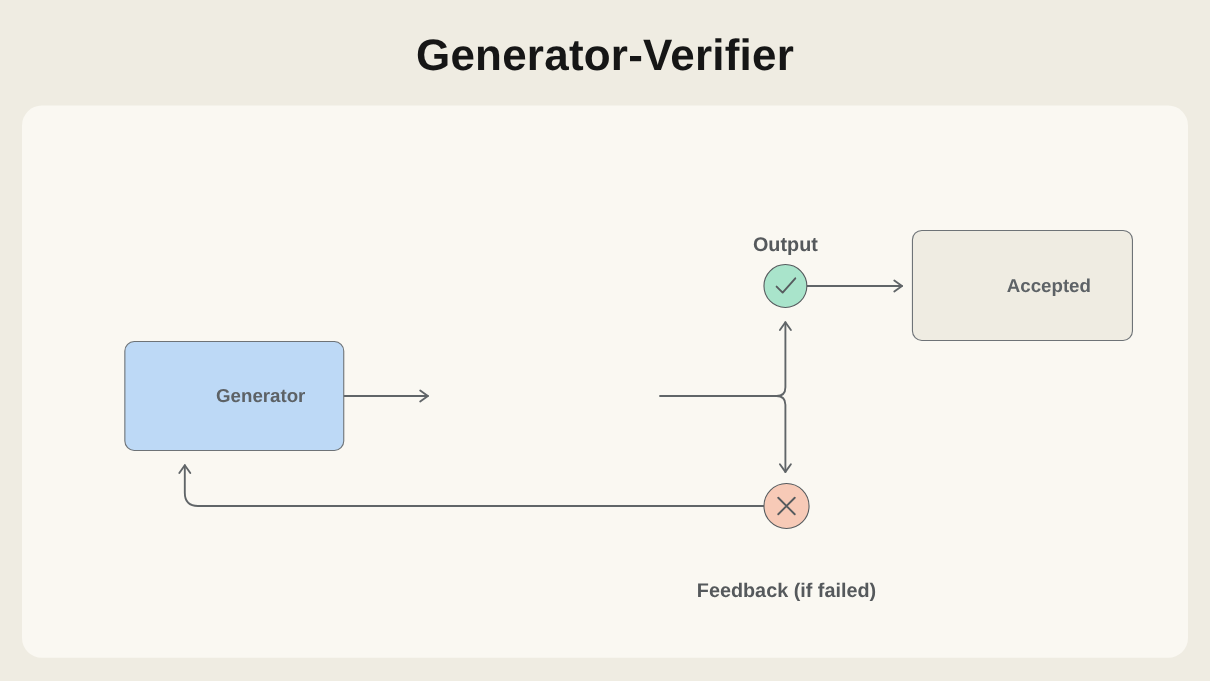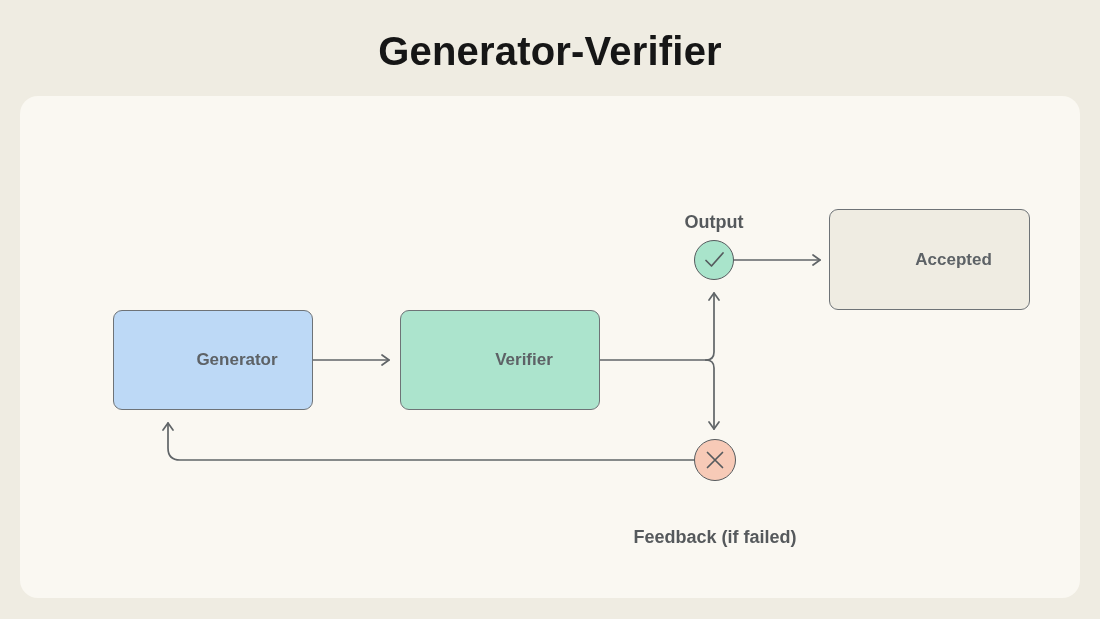--- a/index.html
+++ b/index.html
@@ -117,23 +117,20 @@
       <path d="M734,260 L820,260" marker-end="url(#chev)"></path>
 
       <path d="M694,460 L180,460 Q168,460 168,448 L168,423" marker-end="url(#chev)"></path>
     </g>
   </svg>
 
   <div class="node node-generator">
     <span>Generator</span>
   </div>
 
-  <div class="node node-verifier">
-    <span>Verifier</span>
-  </div>
 
   <div class="node node-accepted">
     <span>Accepted</span>
   </div>
 
   <div class="small-label label-output">Output</div>
 
   <div class="indicator indicator-check">
     <svg width="26" height="26" viewBox="-13 -13 26 26">
       <path d="M-8,0.5 L-2.5,6 L9,-7" fill="none" stroke="#565b5e" stroke-width="1.7" stroke-linecap="round" stroke-linejoin="round"></path>

